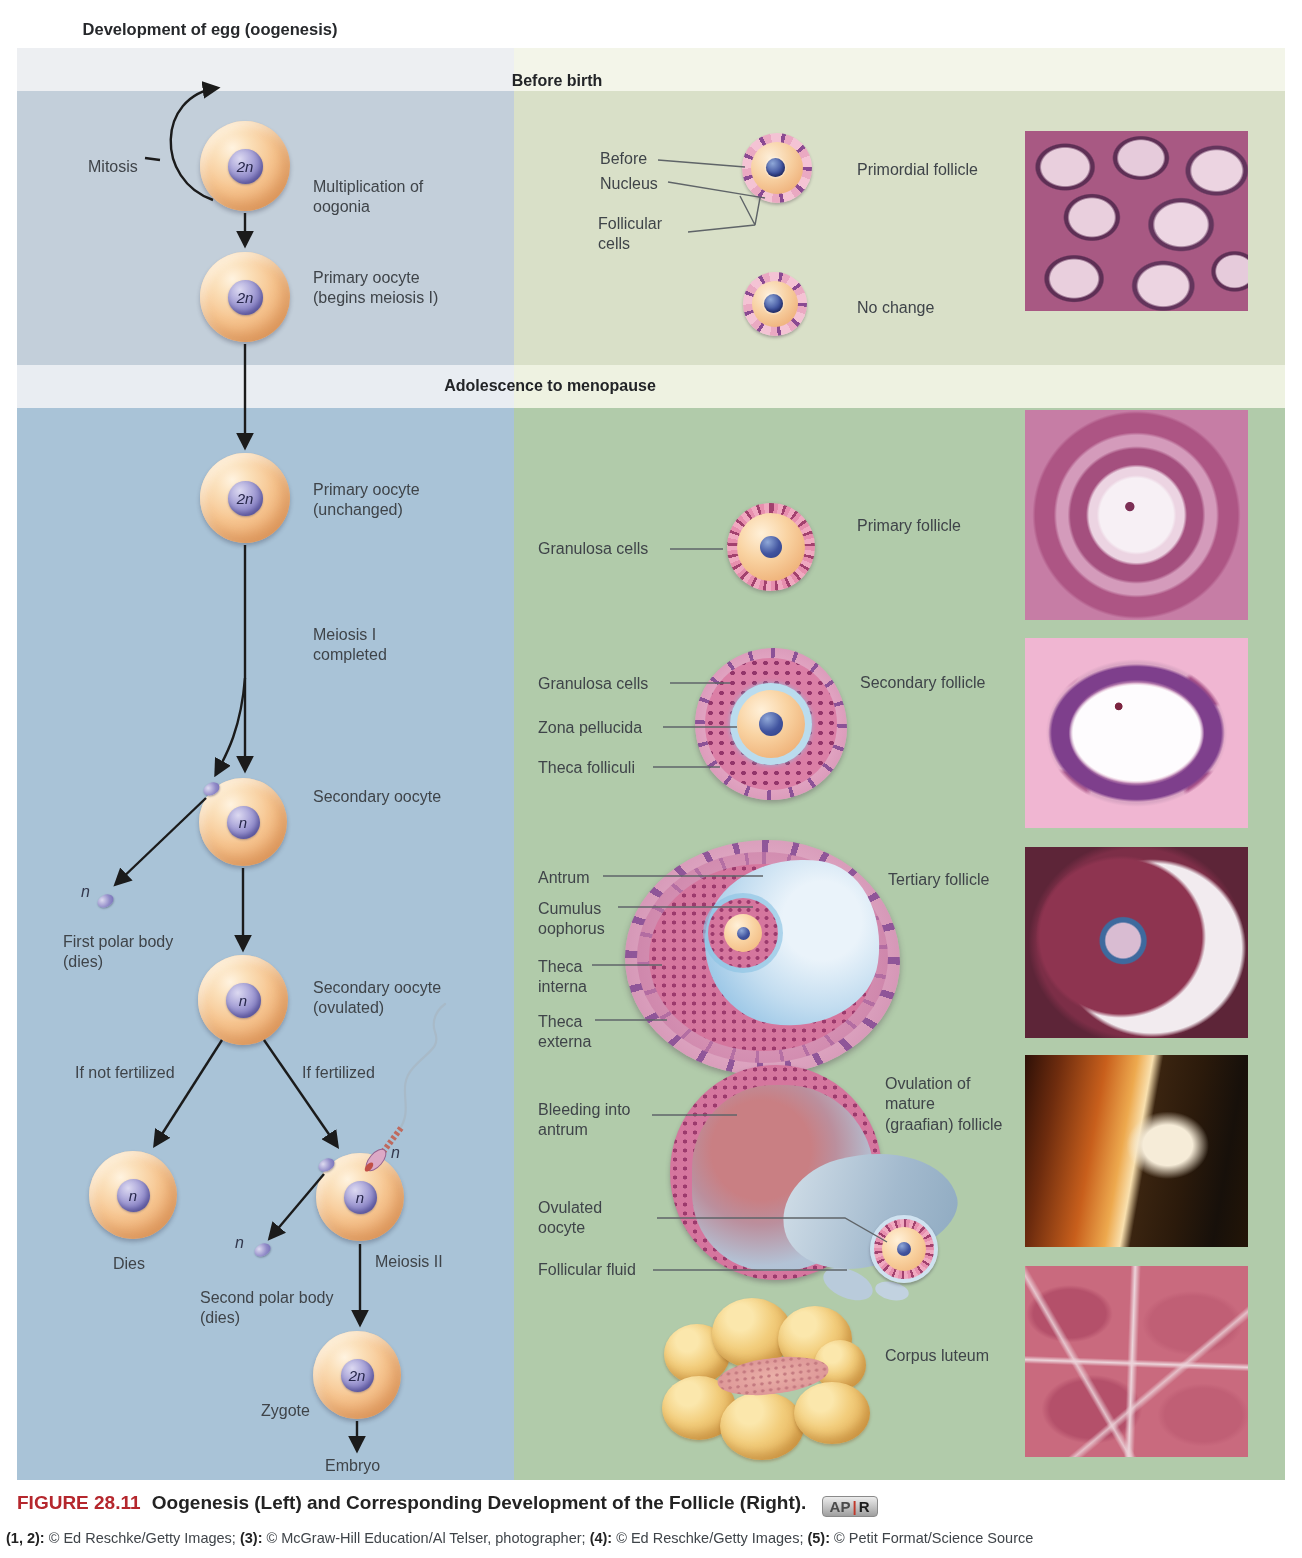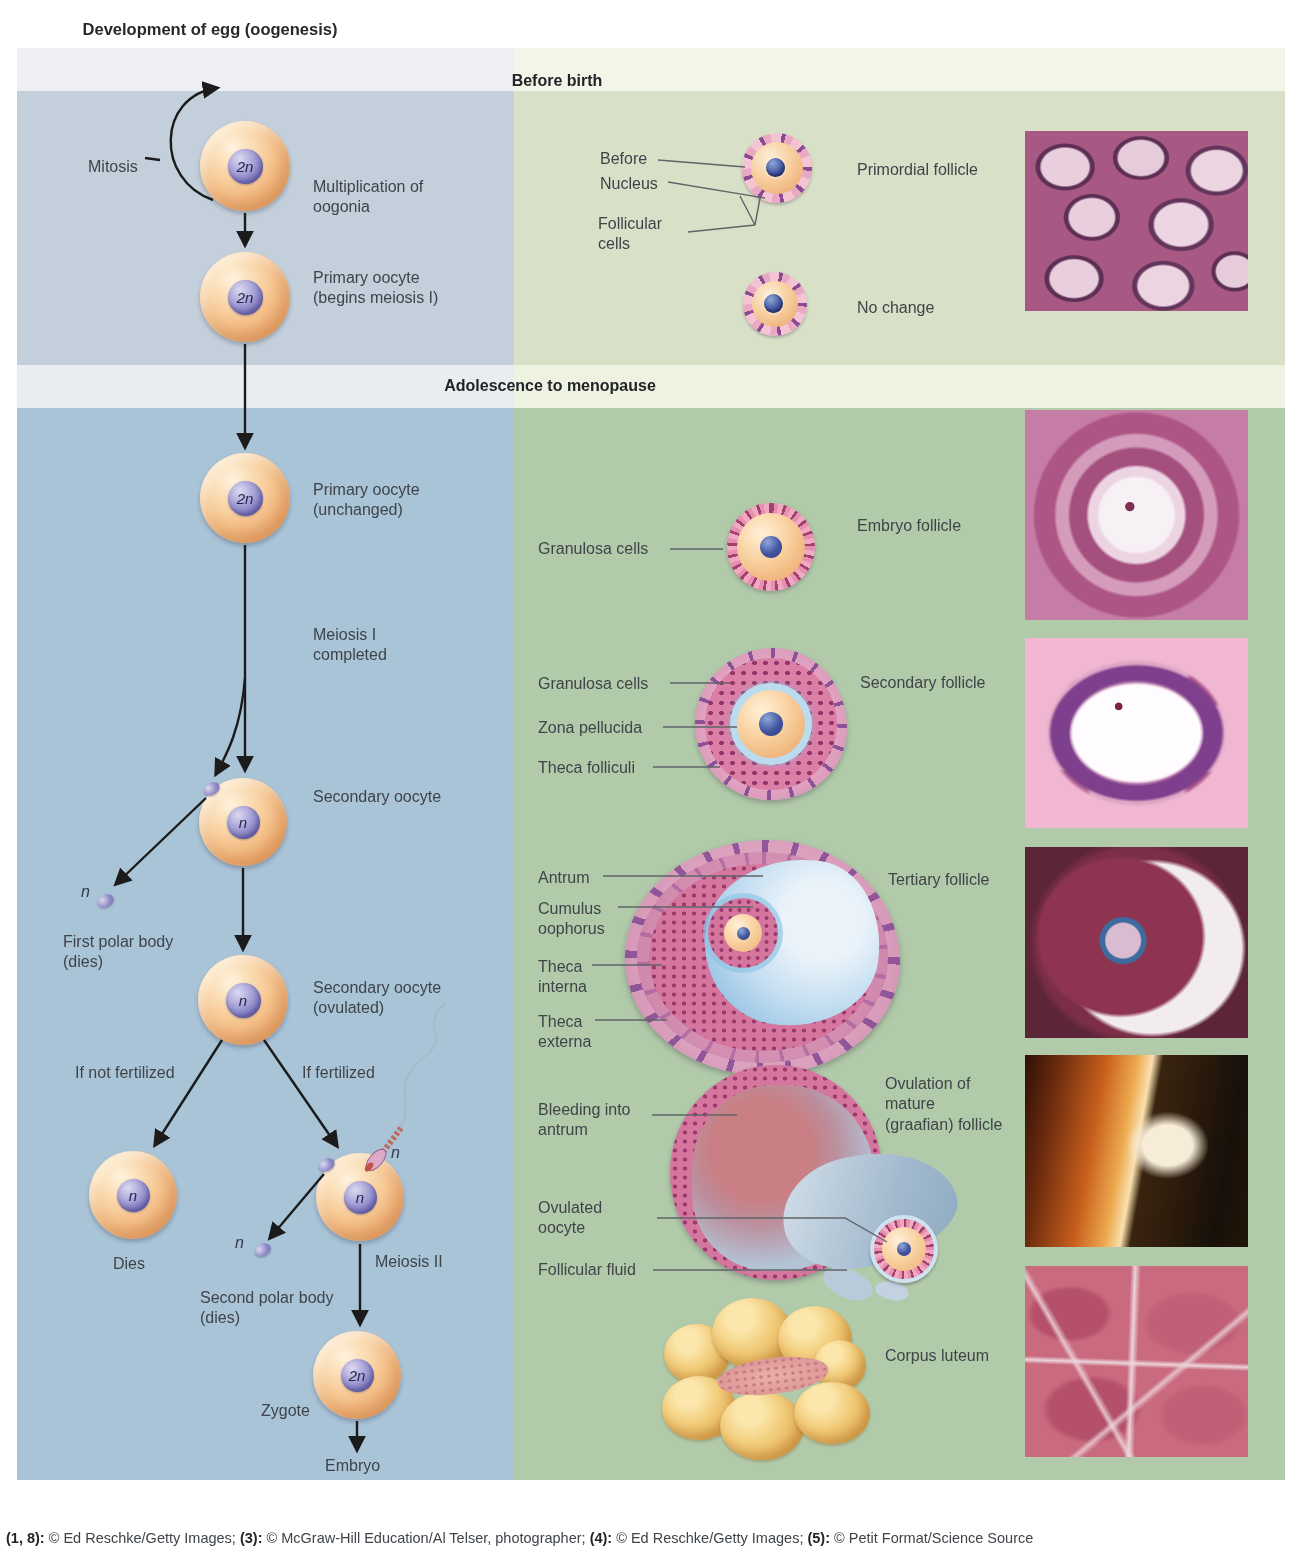--- a/index.html
+++ b/index.html
@@ -364,39 +364,48 @@
     <div class="lbl" style="left:358px;top:1204px;">Meiosis II</div>
     <div class="lbl" style="left:244px;top:1353px;">Zygote</div>
     <div class="lbl" style="left:308px;top:1408px;">Embryo</div>
 
     <div class="lbl" style="left:583px;top:101px;">Before</div>
     <div class="lbl" style="left:583px;top:126px;">Nucleus</div>
     <div class="lbl" style="left:581px;top:166px;width:85px;">Follicular cells</div>
     <div class="lbl" style="left:840px;top:112px;">Primordial follicle</div>
     <div class="lbl" style="left:840px;top:250px;">No change</div>
     <div class="lbl" style="left:521px;top:491px;">Granulosa cells</div>
-    <div class="lbl" style="left:840px;top:468px;">Embryo follicle</div>
+    <div class="lbl" style="left:840px;top:468px;">Primary follicle</div>
     <div class="lbl" style="left:521px;top:626px;">Granulosa cells</div>
     <div class="lbl" style="left:521px;top:670px;">Zona pellucida</div>
     <div class="lbl" style="left:521px;top:710px;">Theca folliculi</div>
     <div class="lbl" style="left:843px;top:625px;">Secondary follicle</div>
     <div class="lbl" style="left:521px;top:820px;">Antrum</div>
     <div class="lbl" style="left:521px;top:851px;width:95px;">Cumulus oophorus</div>
     <div class="lbl" style="left:521px;top:909px;width:70px;">Theca interna</div>
     <div class="lbl" style="left:521px;top:964px;width:75px;">Theca externa</div>
     <div class="lbl" style="left:871px;top:822px;">Tertiary follicle</div>
     <div class="lbl" style="left:521px;top:1052px;width:120px;">Bleeding into antrum</div>
     <div class="lbl" style="left:521px;top:1150px;width:95px;">Ovulated oocyte</div>
     <div class="lbl" style="left:521px;top:1212px;">Follicular fluid</div>
     <div class="lbl" style="left:868px;top:1026px;width:118px;">Ovulation of mature (graafian) follicle</div>
     <div class="lbl" style="left:868px;top:1298px;">Corpus luteum</div>
   </div>
 
+  <div id="caption">
+    <span class="fig-num">FIGURE 28.11</span>
+    <span class="fig-title">Oogenesis (Left) and Corresponding Development of the Follicle (Right).</span>
+    <span class="apr">
+        <span class="ap">AP</span>
+        <span class="bar">|</span>
+        <span class="r">R</span>
+      </span>
+  </div>
   <div id="credits">
-    <b>(1, 8):</b>
+    <b>(1, 2):</b>
     <span>© Ed Reschke/Getty Images;</span>
     <b>(3):</b>
     <span>© McGraw-Hill Education/Al Telser, photographer;</span>
     <b>(4):</b>
     <span>© Ed Reschke/Getty Images;</span>
     <b>(5):</b>
     <span>© Petit Format/Science Source</span>
   </div>
 
 </div>

